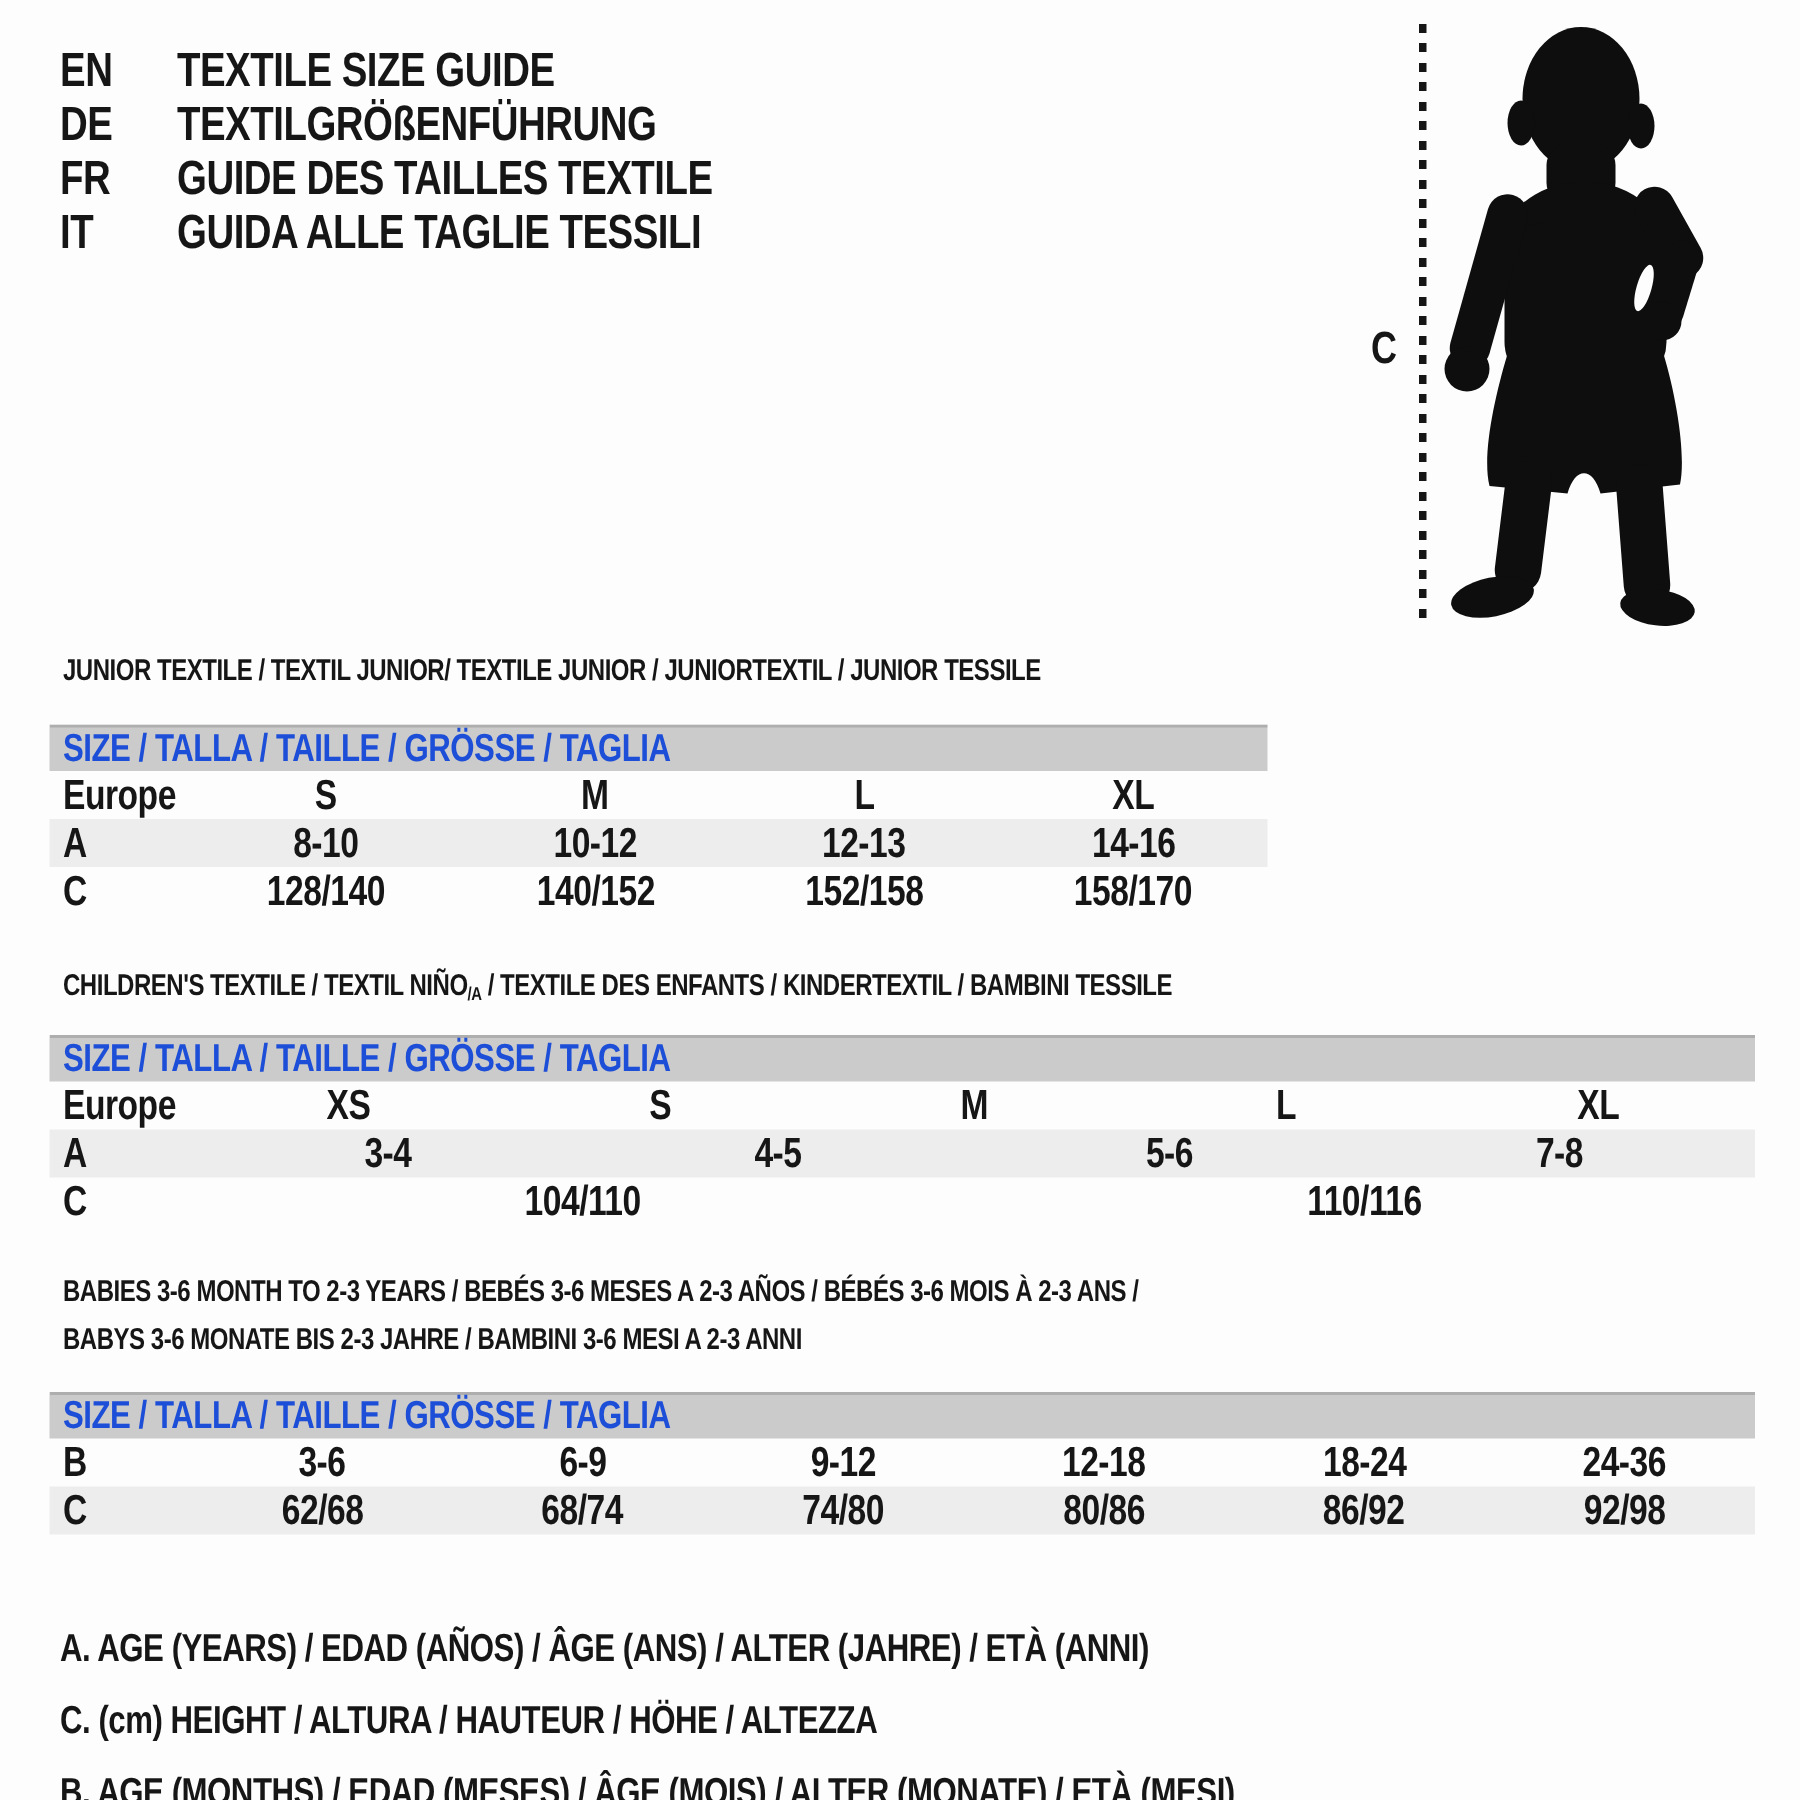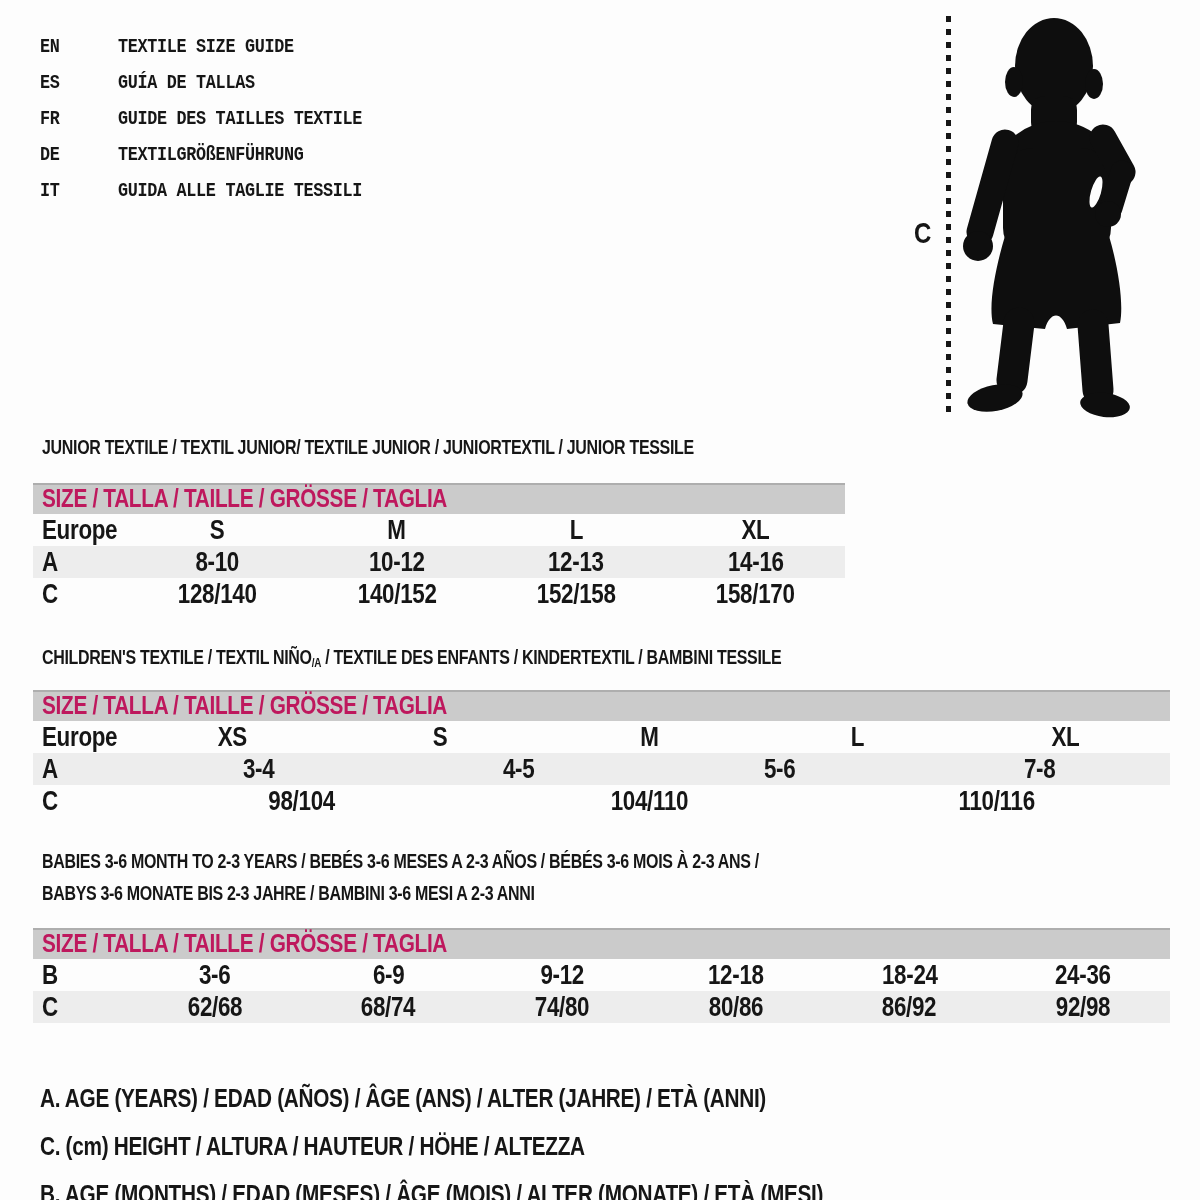--- a/index.html
+++ b/index.html
@@ -10,41 +10,41 @@
     overflow:hidden;
     font-family:"Liberation Sans","DejaVu Sans",sans-serif;
     font-weight:bold;
     color:#161616;
   }
   .cond{display:inline-block;transform:scaleX(0.8);letter-spacing:-0.4px;white-space:nowrap;}
   .o-left{transform-origin:0 50%;}
   .o-center{transform-origin:50% 50%;}
 
   
-  .lang-list{position:absolute;left:40px;top:28px;font-size:21px;font-family:Liberation Mono, monospace;}
+  .lang-list{position:absolute;left:40px;top:28px;font-size:32px;}
   .lang-row{display:flex;height:36px;align-items:center;}
   .lang-code{width:78px;}
 
   
   .measure-line{
     position:absolute;left:946px;top:16px;width:5px;height:398px;
     background:repeating-linear-gradient(to bottom,#161616 0 6px,transparent 6px 13px);
   }
   .measure-label{position:absolute;left:914px;top:216px;font-size:30px;}
   .figure-svg{position:absolute;left:955px;top:8px;}
 
   
   .sec-title{position:absolute;left:42px;font-size:20px;line-height:32px;}
   .subscript{font-size:0.62em;vertical-align:-0.28em;}
 
   
   .size-table{position:absolute;left:33px;}
   .size-bar{
     height:31px;background:#cbcbcb;display:flex;align-items:flex-end;
-    padding-left:9px;box-sizing:border-box;font-size:26px;color:#be185d;
+    padding-left:9px;box-sizing:border-box;font-size:26px;color:#1d4ed8;
     box-shadow:inset 0 2px 0 rgba(0,0,0,0.14);
   }
   .trow{display:flex;height:32px;align-items:center;font-size:28px;}
   .trow.shaded{background:#ededed;}
   .tlabel{width:95px;padding-left:9px;box-sizing:border-box;text-align:left;flex:none;}
   .tcell{flex:1;text-align:center;}
 
   
   .legend{position:absolute;left:40px;top:1066px;font-size:26px;}
   .legend-row{height:32px;display:flex;align-items:center;margin-top:16px;}
@@ -53,30 +53,26 @@
 <body>
 
 <div class="canvas">
 
   <div class="lang-list">
     <div class="lang-row">
       <span class="lang-code"><span class="cond o-left">EN</span></span>
       <span class="cond o-left">TEXTILE SIZE GUIDE</span>
     </div>
     <div class="lang-row">
-      <span class="lang-code"><span class="cond o-left">ES</span></span>
-      <span class="cond o-left">GUÍA DE TALLAS</span>
+      <span class="lang-code"><span class="cond o-left">DE</span></span>
+      <span class="cond o-left">TEXTILGRÖßENFÜHRUNG</span>
     </div>
     <div class="lang-row">
       <span class="lang-code"><span class="cond o-left">FR</span></span>
       <span class="cond o-left">GUIDE DES TAILLES TEXTILE</span>
-    </div>
-    <div class="lang-row">
-      <span class="lang-code"><span class="cond o-left">DE</span></span>
-      <span class="cond o-left">TEXTILGRÖßENFÜHRUNG</span>
     </div>
     <div class="lang-row">
       <span class="lang-code"><span class="cond o-left">IT</span></span>
       <span class="cond o-left">GUIDA ALLE TAGLIE TESSILI</span>
     </div>
   </div>
 
   <div class="measure-line"></div>
   <div class="measure-label"><span class="cond o-left">C</span></div>
 
@@ -158,21 +154,20 @@
     </div>
     <div class="trow shaded">
       <span class="tlabel"><span class="cond o-left">A</span></span>
       <span class="tcell"><span class="cond o-center">3-4</span></span>
       <span class="tcell"><span class="cond o-center">4-5</span></span>
       <span class="tcell"><span class="cond o-center">5-6</span></span>
       <span class="tcell"><span class="cond o-center">7-8</span></span>
     </div>
     <div class="trow">
       <span class="tlabel"><span class="cond o-left">C</span></span>
-      <span class="tcell"><span class="cond o-center">98/104</span></span>
       <span class="tcell"><span class="cond o-center">104/110</span></span>
       <span class="tcell"><span class="cond o-center">110/116</span></span>
     </div>
   </div>
 
   <div class="sec-title" style="top:845px;">
     <div><span class="cond o-left">BABIES 3-6 MONTH TO 2-3 YEARS / BEBÉS 3-6 MESES A 2-3 AÑOS / BÉBÉS 3-6 MOIS À 2-3 ANS /</span></div>
     <div><span class="cond o-left">BABYS 3-6 MONATE BIS 2-3 JAHRE / BAMBINI 3-6 MESI A 2-3 ANNI</span></div>
   </div>
   <div class="size-table" style="top:928px;width:1137px;">

